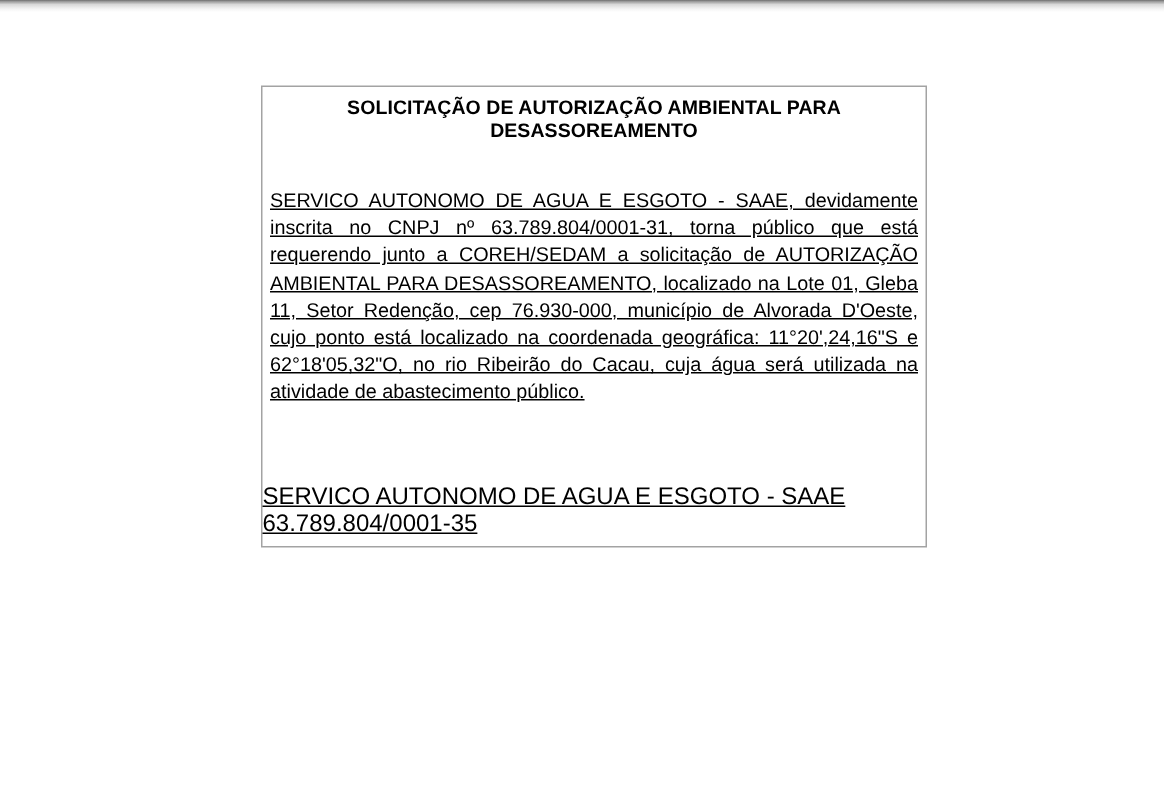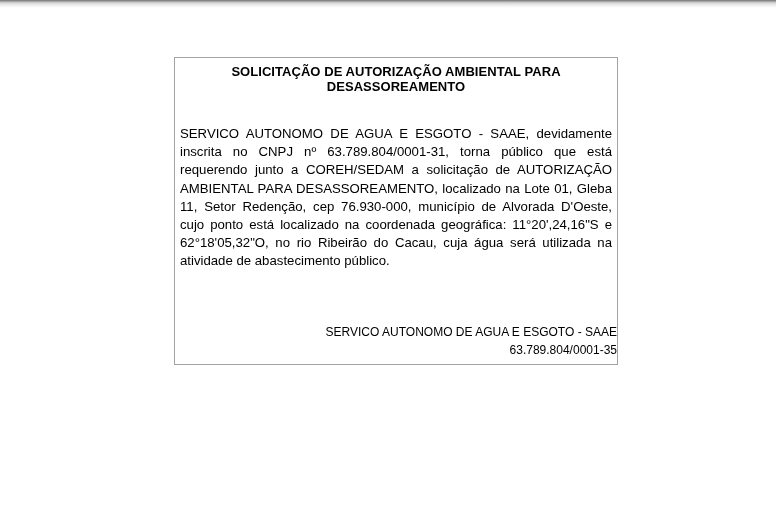--- a/index.html
+++ b/index.html
@@ -42,35 +42,37 @@
     }
     .notice-body {
       position: absolute;
       left: 5px;
       right: 5px;
       top: 67px;
       font-size: 13.2px;
       line-height: 18.2px;
       text-align: justify;
       text-align-last: left;
+      text-decoration: underline;
     }
     .notice-date {
       position: absolute;
       left: 0; right: 0;
       top: 204px;
       text-align: center;
       font-size: 13.2px;
     }
     .signature {
       position: absolute;
       left: 0; right: 0;
       top: 265px;
-      text-align: right;
-      font-size: 12px;
+      text-align: left;
+      font-size: 16px;
       line-height: 18px;
+      text-decoration: underline;
     }
   </style>
 </head>
 <body>
 
 <div class="top-shadow"></div>
 
 <div class="notice-box">
   <div class="notice-title">SOLICITAÇÃO DE AUTORIZAÇÃO AMBIENTAL PARA DESASSOREAMENTO</div>
   <div class="notice-body">SERVICO AUTONOMO DE AGUA E ESGOTO - SAAE, devidamente inscrita no CNPJ nº 63.789.804/0001-31, torna público que está requerendo junto a COREH/SEDAM a solicitação de AUTORIZAÇÃO AMBIENTAL PARA DESASSOREAMENTO, localizado na Lote 01, Gleba 11, Setor Redenção, cep 76.930-000, município de Alvorada D'Oeste, cujo ponto está localizado na coordenada geográfica: 11°20',24,16"S e 62°18'05,32"O, no rio Ribeirão do Cacau, cuja água será utilizada na atividade de abastecimento público.</div>

